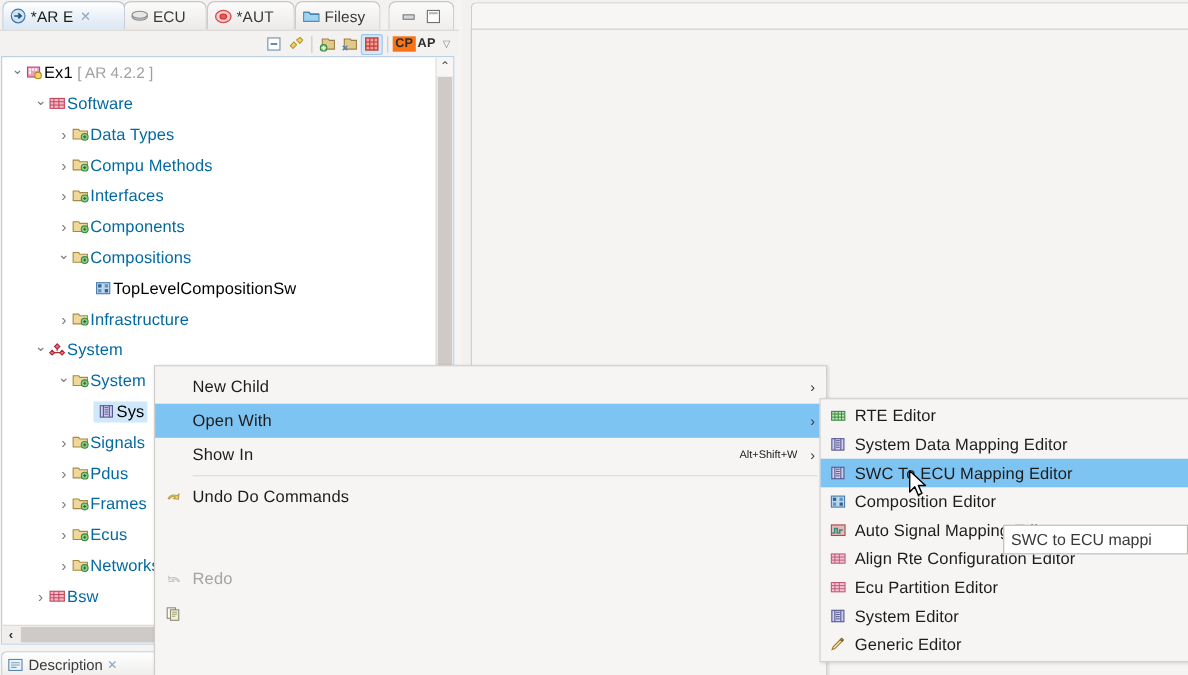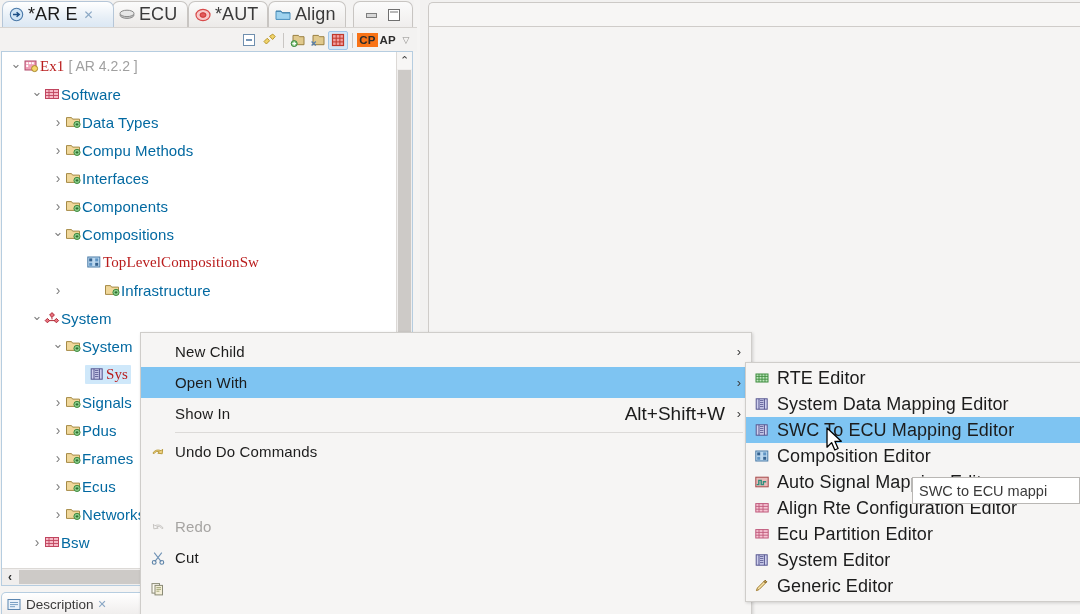--- a/index.html
+++ b/index.html
@@ -51,21 +51,21 @@
     border-top-right-radius:7px;
     background:linear-gradient(#fbfbfb,#eceae8);
     white-space:nowrap;
   }
   .tab.active{
     background:linear-gradient(#ffffff,#e6eef6 65%,#dbe8f4);
     border-color:#b5c6d8;
     color:#1b1b1b;
     z-index:3;
   }
-  .tab .tlabel{font-size:18px;letter-spacing:.1px;}
+  .tab .tlabel{font-size:14px;letter-spacing:.1px;}
   .tab .tclose{font-size:12px;color:#8aa7c4;margin-left:2px;}
 
   .winbtns{
     position:absolute;right:1px;top:1px;width:58px;height:26px;
     border:1px solid #c8c5c2;border-bottom:none;
     border-top-left-radius:7px;border-top-right-radius:7px;
     background:linear-gradient(#fbfbfb,#efedec);
     display:flex;align-items:center;justify-content:center;gap:11px;
   }
   .icn-min{width:11px;height:5px;border:1px solid #7e7e7e;background:#d7d7d7;box-sizing:border-box;}
@@ -100,21 +100,21 @@
   .arrow{
     width:12px;display:inline-block;text-align:center;
     color:#7c7c7c;font-size:10px;line-height:1;
     flex:0 0 12px;
   }
   .arrow.open:before{content:"⌄";position:relative;top:-3px;font-size:13px;}
   .arrow.closed:before{content:"›";font-size:14px;}
   .arrow.none:before{content:"";}
   .ticon{width:18px;flex:0 0 18px;display:flex;align-items:center;justify-content:center;}
   .tlabel2{font-size:15px;color:#0369a1;letter-spacing:.1px;}
-  .tlabel2.dark{color:#b91c1c;font-family:Liberation Serif, serif;}
+  .tlabel2.dark{color:#000000;}
   .tdim{color:#a0a0a0;font-size:14px;margin-left:4px;}
   .row.selected .selbg{background:#cfe8fa;padding:1px 3px;border-radius:1px;}
 
   .vscroll{
     position:absolute;right:0;top:0;width:15px;bottom:16px;background:#f0eeed;
     border-left:1px solid #dcd9d6;
   }
   .vsc-up{height:17px;display:flex;align-items:center;justify-content:center;color:#3d3d3d;font-size:11px;background:#f7f6f5;}
   .vsc-thumb{position:absolute;left:1px;right:1px;top:18px;height:295px;background:#cdcac7;}
   .hscroll{
@@ -148,36 +148,36 @@
   }
   .mi{
     height:31px;display:flex;align-items:center;
     padding:0 10px 0 0;
     font-size:15px;color:#1c1c1c;white-space:nowrap;
   }
   .mi.hl{background:#7ec4f2;}
   .mi.disabled{color:#a6a4a2;margin-top:44px;}
   .mi-ic{width:34px;flex:0 0 34px;display:flex;align-items:center;justify-content:center;}
   .mi-lbl{flex:1;letter-spacing:.15px;}
-  .mi-acc{color:#1c1c1c;font-size:19px;margin-right:6px;}
+  .mi-acc{color:#1c1c1c;font-size:10px;margin-right:6px;}
   .mi-arrow{width:10px;text-align:right;color:#3a3a3a;font-size:13px;}
   .msep{height:1px;background:#dcdad8;margin:3px 8px 3px 34px;}
 
   
   .submenu{
     position:absolute;left:745px;top:362px;width:335px;
     background:#f6f5f4;
     border:1px solid #cfcdca;
     box-shadow:1px 1px 3px rgba(0,0,0,.16);
     padding:2px 0 2px 0;
     z-index:50;
   }
   .smi{
     height:26px;display:flex;align-items:center;
-    font-size:18px;color:#1c1c1c;white-space:nowrap;
+    font-size:15px;color:#1c1c1c;white-space:nowrap;
   }
   .smi.hl{background:#7ec4f2;}
   .smi-ic{width:31px;flex:0 0 31px;display:flex;align-items:center;justify-content:center;}
   .smi-lbl{letter-spacing:.1px;}
 
   
   .tooltip{
     position:absolute;left:912px;top:477px;width:168px;height:27px;
     background:#ffffff;border:1px solid #b9b7b4;
     font-size:14.5px;color:#3a3a3a;
@@ -234,21 +234,21 @@
         <span class="tlabel">*AUT</span>
       </div>
 
       <div class="tab" style="left:268px;width:78px;">
         <span style="display:inline-flex">
           <svg width="16" height="13" viewBox="0 0 16 13">
             <path d="M1 3.2h5l1.3 1.6H15v6.6H1z" fill="#9fd3ef" stroke="#4a90bd" stroke-width="1"></path>
             <path d="M1 3.2h5l1.3 1.6H15" fill="none" stroke="#3f7fa8" stroke-width="1"></path>
           </svg>
         </span>
-        <span class="tlabel">Align</span>
+        <span class="tlabel">Filesy</span>
       </div>
 
       <div class="winbtns">
         <span class="icn-min"></span>
         <span class="icn-max"></span>
       </div>
     </div>
 
     <div class="viewbar">
       <div class="tbtn">
@@ -393,21 +393,21 @@
                   <rect x="1.8" y="2" width="12" height="10" fill="#bcd8ef" stroke="#4a7ca8" stroke-width="1"></rect>
                   <rect x="3.2" y="3.4" width="3" height="3" fill="#35628f"></rect>
                   <rect x="9.2" y="3.4" width="3" height="3" fill="#5f94c4"></rect>
                   <rect x="3.2" y="7.8" width="3" height="3" fill="#5f94c4"></rect>
                   <rect x="9.2" y="7.8" width="3" height="3" fill="#35628f"></rect>
                 </svg>
               </span>
               <span class="tlabel2 dark">TopLevelCompositionSw</span>
             </span>
           </div>
-          <div class="row" style="padding-left: 50px; gap: 39px;">
+          <div class="row" style="padding-left: 50px;">
             <span class="arrow closed"></span>
             <span class="" style="display: flex; align-items: center;">
               <span class="ticon">
                 <svg width="16" height="14" viewBox="0 0 16 14">
                   <path d="M1.5 2.6h5l1.1 1.5h6.9v7.3H1.5z" fill="#f0d79a" stroke="#a58a46" stroke-width="1"></path>
                   <circle cx="12" cy="9.4" r="3.1" fill="#8ecf8e" stroke="#3f8a3f" stroke-width="1"></circle>
                   <path d="M10.6 9.4h2.8M12 8v2.8" stroke="#2c6b2c" stroke-width="1"></path>
                 </svg>
               </span>
               <span class="tlabel2">Infrastructure</span>
@@ -588,31 +588,20 @@
           <svg width="16" height="14" viewBox="0 0 16 14">
             <path d="M13 8.2c-1.2-3-5.2-4-8-2.4L3.4 4.2l.4 4.6 4.4-.6-1.6-1.3c1.9-1 4.3-.4 5.2 1.6z" fill="none" stroke="#c6c4c1" stroke-width="1"></path>
           </svg>
         </span>
         <span class="mi-lbl">Redo</span>
         <span class="mi-arrow"></span>
       </div>
       <div class="mi">
         <span class="mi-ic">
           <svg width="16" height="14" viewBox="0 0 16 14">
-            <path d="M4.2 1.6l7 9M11.8 1.6l-7 9" stroke="#6f92b5" stroke-width="1.1" fill="none"></path>
-            <circle cx="4.2" cy="11.4" r="1.9" fill="none" stroke="#5b82a8" stroke-width="1.1"></circle>
-            <circle cx="11.8" cy="11.4" r="1.9" fill="none" stroke="#5b82a8" stroke-width="1.1"></circle>
-          </svg>
-        </span>
-        <span class="mi-lbl">Cut</span>
-        <span class="mi-arrow"></span>
-      </div>
-      <div class="mi">
-        <span class="mi-ic">
-          <svg width="16" height="14" viewBox="0 0 16 14">
             <rect x="2" y="1.6" width="7.5" height="9.5" fill="#fdfbf2" stroke="#8a8a76" stroke-width="1"></rect>
             <rect x="5" y="3.4" width="7.5" height="9.5" fill="#f4efd8" stroke="#8a8a76" stroke-width="1"></rect>
             <path d="M6.4 5.6h4.6M6.4 7.4h4.6M6.4 9.2h3" stroke="#9aa06e" stroke-width=".9"></path>
           </svg>
         </span>
         <span class="mi-arrow"></span>
       </div>
       <div class="mi disabled">
         <span class="mi-ic">
           <svg width="16" height="14" viewBox="0 0 16 14">

